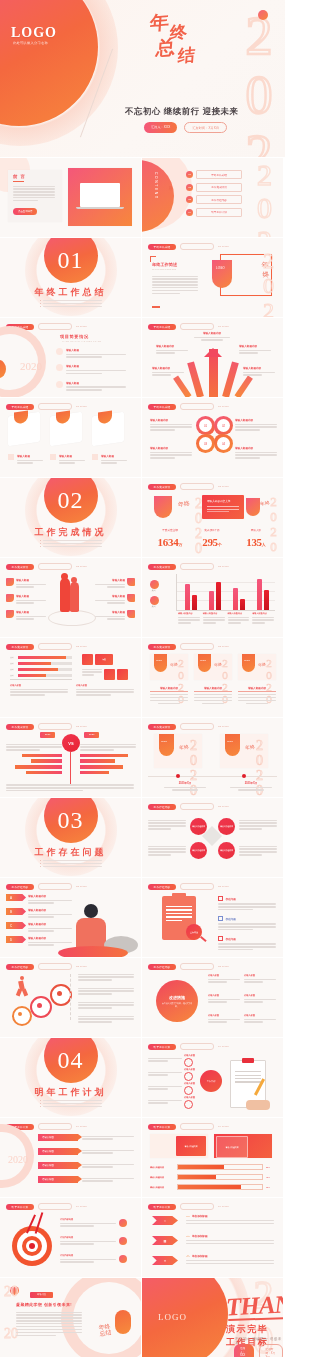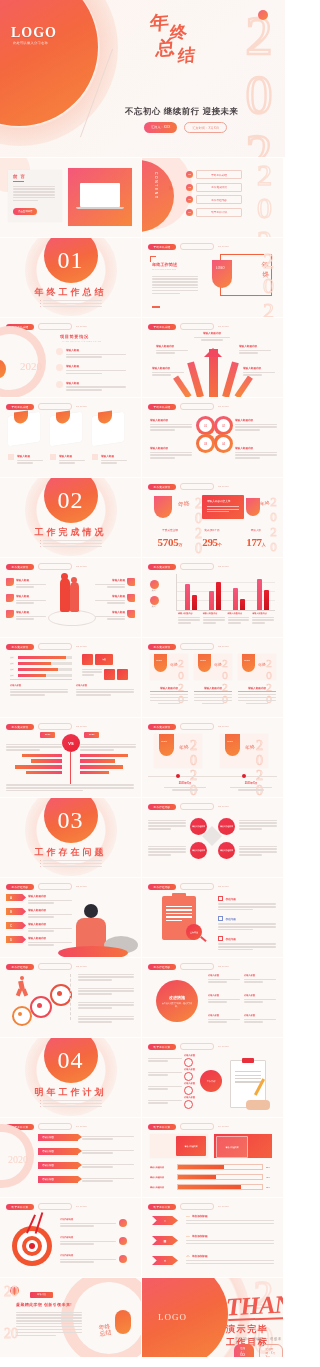--- a/index.html
+++ b/index.html
@@ -500,29 +500,29 @@
           <div style="height:1.1px;background:rgba(255,255,255,.6);margin:1.4px 0;"></div>
           <div style="height:1.1px;background:rgba(255,255,255,.45);margin:1.4px 0;width:70%;"></div>
         </div>
       </div>
       <div class="card grad" style="left:104px;top:20px;width:14px;height:18px;border-radius:0 0 7px 7px;"></div>
       <div style="position:absolute;left:118px;top:22px;font-family:'Liberation Serif',serif;font-size:5px;color:#f0705c;transform:rotate(-8deg);">年终</div>
       <div style="position:absolute;right:2px;top:16px;font-family:'Liberation Serif',serif;font-size:13px;color:transparent;-webkit-text-stroke:.8px #fbdbd0;writing-mode:vertical-rl;text-orientation:upright;">2020</div>
 
       <div style="position:absolute;left:10px;top:50px;width:36px;text-align:center;">
         <div class="stat-cap">年度总营业额</div>
-        <div><span class="stat-num">5705</span><span class="stat-unit">万</span></div>
+        <div><span class="stat-num">1634</span><span class="stat-unit">万</span></div>
       </div>
       <div style="position:absolute;left:52px;top:50px;width:36px;text-align:center;">
         <div class="stat-cap">完成项目个数</div>
         <div><span class="stat-num">295</span><span class="stat-unit">个</span></div>
       </div>
       <div style="position:absolute;left:96px;top:50px;width:36px;text-align:center;">
         <div class="stat-cap">团队人数</div>
-        <div><span class="stat-num">177</span><span class="stat-unit">人</span></div>
+        <div><span class="stat-num">135</span><span class="stat-unit">人</span></div>
       </div>
     </div>
 
     <div class="slide half">
       <div class="hdr">
         <div class="tag">
             <span>工作完成情况</span>
           </div>
         <div class="line"></div>
         <div class="en">02 PART</div>

